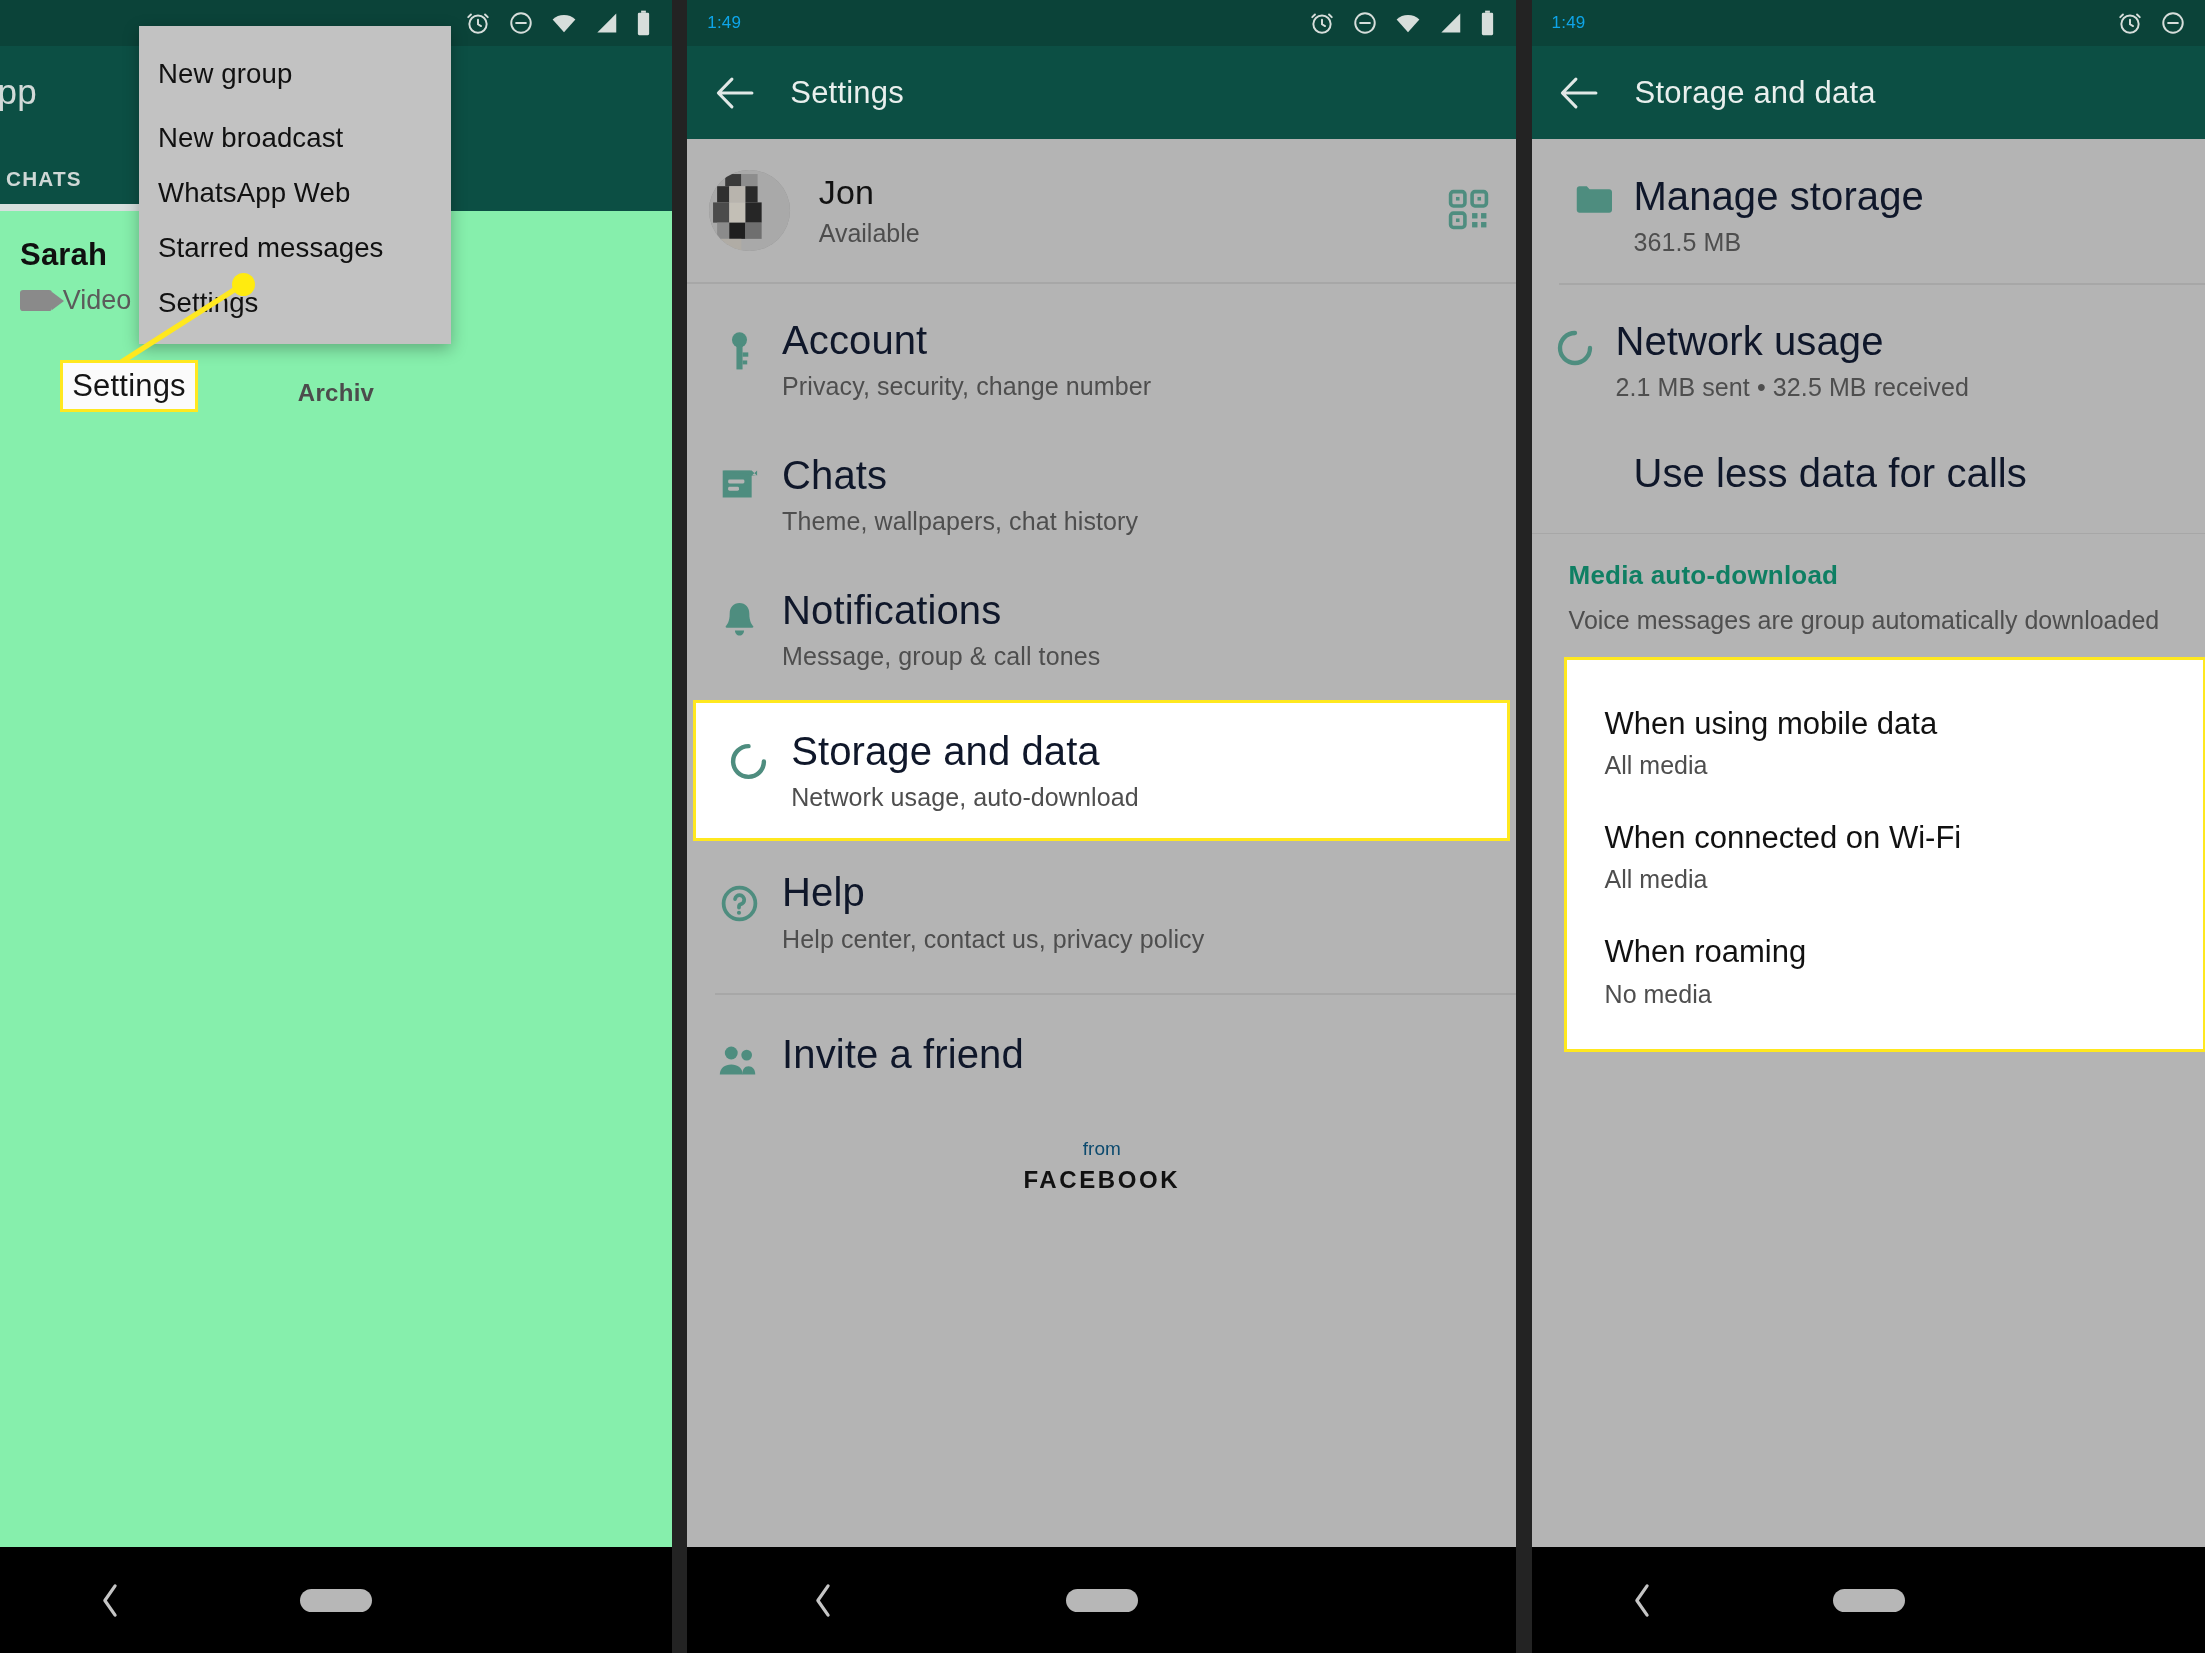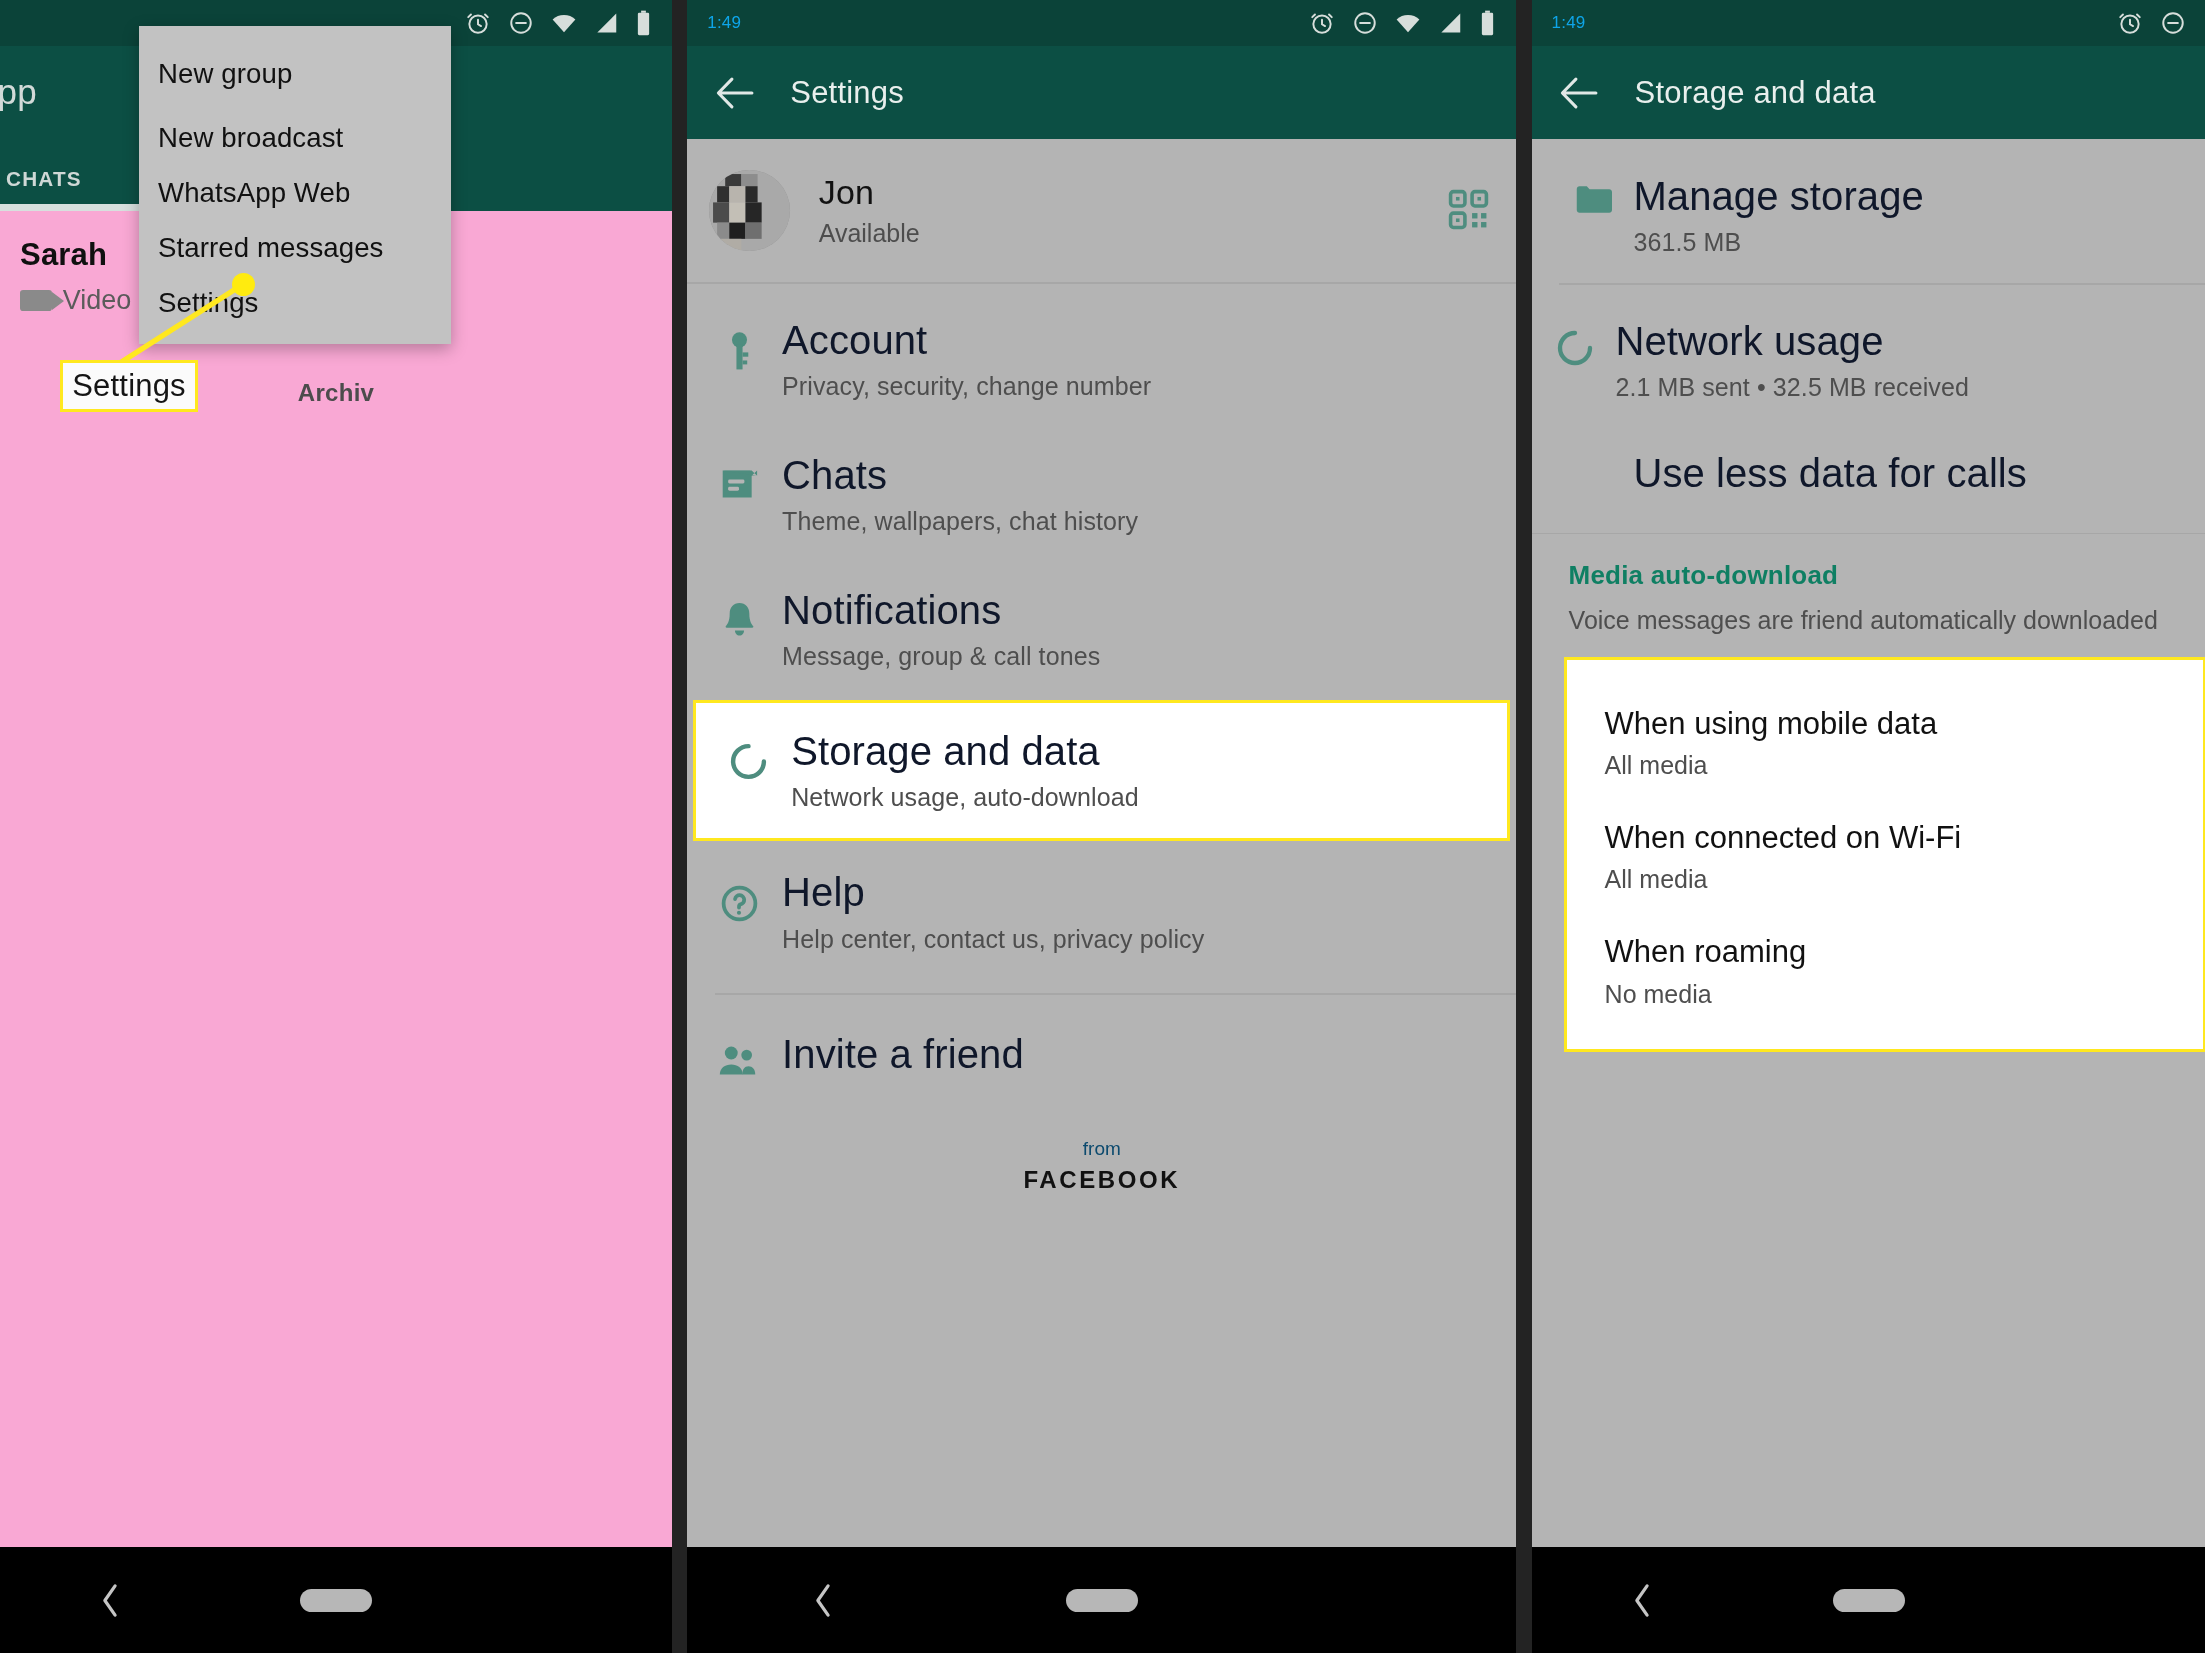--- a/index.html
+++ b/index.html
@@ -31,21 +31,21 @@
   
   .p1 .appbar { height:92px; padding-left:0; }
   .p1 .appbar .title { font-size:35px; margin-left:-26px; color:#d2dad8; }
   .tabsrow { height:73px; background:#0c4f44; display:flex; align-items:flex-end; position:relative; }
   .tab { flex:0 0 auto; color:#cfd8d6; font-size:20.7px; font-weight:700; letter-spacing:1.2px;
          padding-bottom:20px; }
   .tab.t-chats { width:195px; text-align:left; padding-left:6.1px; }
   .tab.t-status { width:199px; text-align:center; }
   .tab-underline { position:absolute; left:0; bottom:0; width:195px; height:6.9px; background:#d7e0de; }
 
-  .chatlist { background:#f9a8d4; height:calc(1654px - 46px - 92px - 73px - 107px); position:relative; }
+  .chatlist { background:#86efac; height:calc(1654px - 46px - 92px - 73px - 107px); position:relative; }
   .chatrow { padding:26px 0 0 20px; }
   .chatrow .cname { font-size:31px; font-weight:700; color:#101010; letter-spacing:0.2px; }
   .chatrow .cprev { margin-top:12.3px; font-size:27px; color:#5b5b5b; display:flex; align-items:center; gap:10.7px; }
   .camicon { width:32px; height:21.4px; background:#8a8a8a; border-radius:3.1px; position:relative; display:inline-block; }
   .camicon:after { content:""; position:absolute; right:-12.3px; top:1.5px; border-top:9.2px solid transparent;
                    border-bottom:9.2px solid transparent; border-left:12.3px solid #8a8a8a; }
   .archived { margin-top:63px; text-align:center; font-size:24px; font-weight:700; color:#4c4c4c; letter-spacing:0.3px;}
 
   .fab { position:absolute; left:475px; top:1396px; width:90px; height:90px; border-radius:50%;
          background:#0da03b; box-shadow:0 4.6px 10.7px rgba(0,0,0,.35); display:flex; align-items:center; justify-content:center; }
@@ -425,21 +425,21 @@
       <span class="sicon"></span>
       <span class="stext">
         <span class="stitle" style="display:block">Use less data for calls</span>
       </span>
     </div>
 
     <div class="divider"></div>
 
     <div class="sectionhead">
       <div class="sh">Media auto-download</div>
-      <div class="shsub">Voice messages are friend automatically downloaded</div>
+      <div class="shsub">Voice messages are group automatically downloaded</div>
     </div>
 
     <div class="optbox">
       <div class="optrow">
         <div class="ot">When using mobile data</div>
         <div class="os">All media</div>
       </div>
       <div class="optrow">
         <div class="ot">When connected on Wi-Fi</div>
         <div class="os">All media</div>

